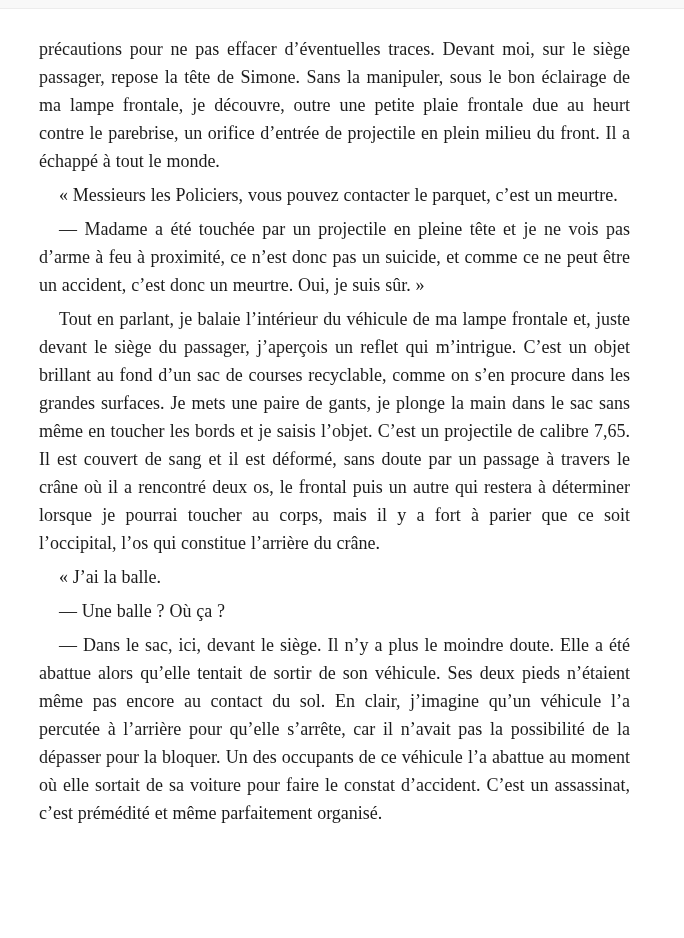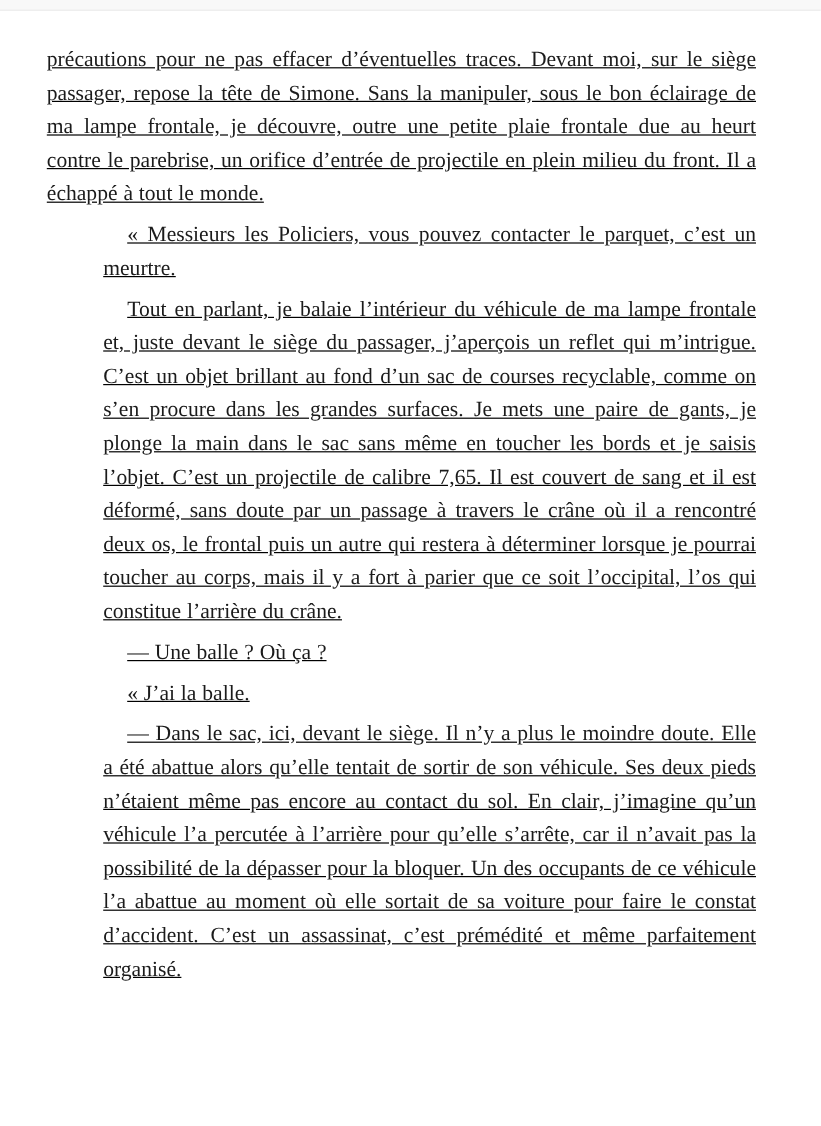--- a/index.html
+++ b/index.html
@@ -15,42 +15,41 @@
   }
   .top-bar {
     height: 8px;
     background: #f8f8f8;
     border-bottom: 1px solid #ececec;
   }
   .page {
     box-sizing: border-box;
     width: 684px;
     padding: 26px 54px 0 39px;
-    text-decoration: underline;
   }
   .page p {
     margin: 0 0 6px 0;
     font-size: 18px;
     line-height: 28px;
     color: #1b1b1b;
     text-align: justify;
     hyphens: none;
     -webkit-hyphens: none;
     word-spacing: 0.02em;
   }
   .page p.indent {
     text-indent: 20px;
-    margin-left: 47px;
   }
 </style>
 </head>
 <body>
 
 <div class="top-bar"></div>
 
 <div class="page">
   <p>précautions pour ne pas effacer d’éventuelles traces. Devant moi, sur le siège passager, repose la tête de Simone. Sans la manipuler, sous le bon éclairage de ma lampe frontale, je découvre, outre une petite plaie frontale due au heurt contre le parebrise, un orifice d’entrée de projectile en plein milieu du front. Il a échappé à tout le monde.</p>
   <p class="indent">«&nbsp;Messieurs les Policiers, vous pouvez contacter le parquet, c’est un meurtre.</p>
+  <p class="indent">—&nbsp;Madame a été touchée par un projectile en pleine tête et je ne vois pas d’arme à feu à proximité, ce n’est donc pas un suicide, et comme ce ne peut être un accident, c’est donc un meurtre. Oui, je suis sûr.&nbsp;»</p>
   <p class="indent">Tout en parlant, je balaie l’intérieur du véhicule de ma lampe frontale et, juste devant le siège du passager, j’aperçois un reflet qui m’intrigue. C’est un objet brillant au fond d’un sac de courses recyclable, comme on s’en procure dans les grandes surfaces. Je mets une paire de gants, je plonge la main dans le sac sans même en toucher les bords et je saisis l’objet. C’est un projectile de calibre 7,65. Il est couvert de sang et il est déformé, sans doute par un passage à travers le crâne où il a rencontré deux os, le frontal puis un autre qui restera à déterminer lorsque je pourrai toucher au corps, mais il y a fort à parier que ce soit l’occipital, l’os qui constitue l’arrière du crâne.</p>
+  <p class="indent">«&nbsp;J’ai la balle.</p>
   <p class="indent">—&nbsp;Une balle&nbsp;? Où ça&nbsp;?</p>
-  <p class="indent">«&nbsp;J’ai la balle.</p>
   <p class="indent">—&nbsp;Dans le sac, ici, devant le siège. Il n’y a plus le moindre doute. Elle a été abattue alors qu’elle tentait de sortir de son véhicule. Ses deux pieds n’étaient même pas encore au contact du sol. En clair, j’imagine qu’un véhicule l’a percutée à l’arrière pour qu’elle s’arrête, car il n’avait pas la possibilité de la dépasser pour la bloquer. Un des occupants de ce véhicule l’a abattue au moment où elle sortait de sa voiture pour faire le constat d’accident. C’est un assassinat, c’est prémédité et même parfaitement organisé.</p>
 </div>
 
 </body></html>

